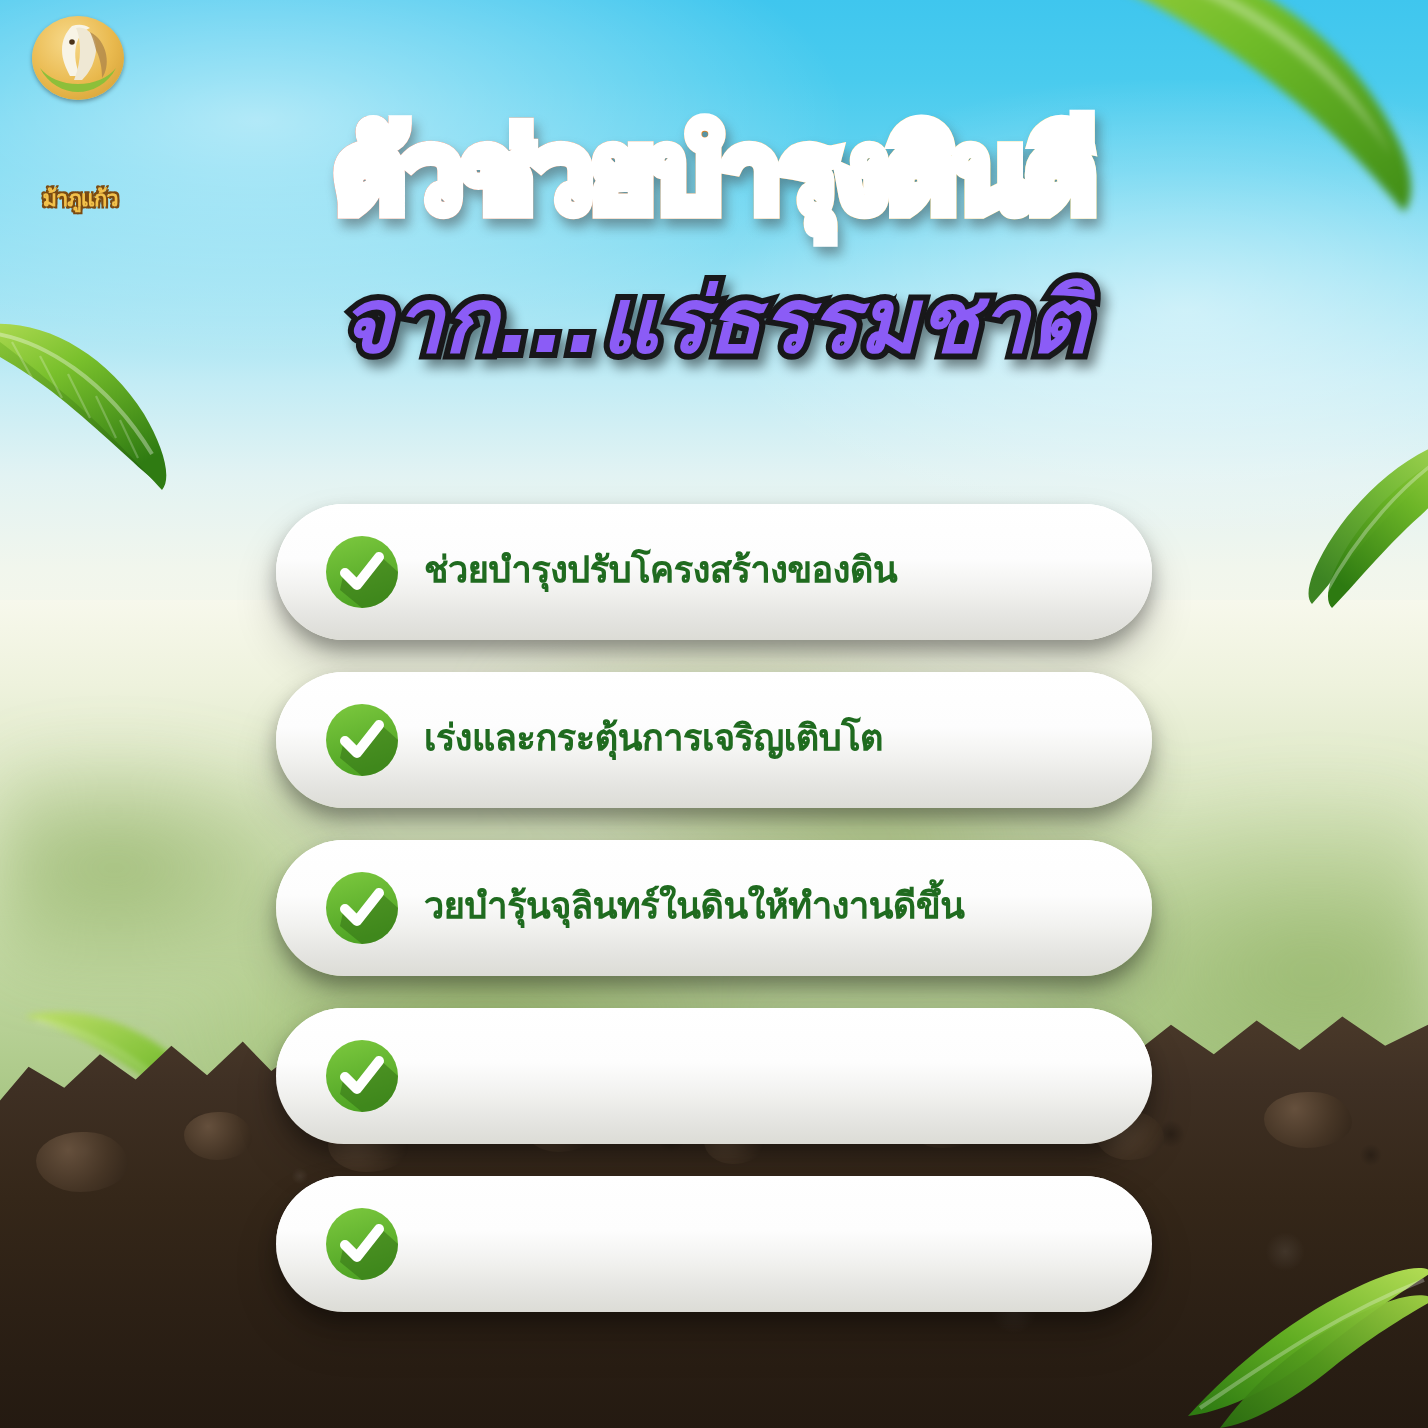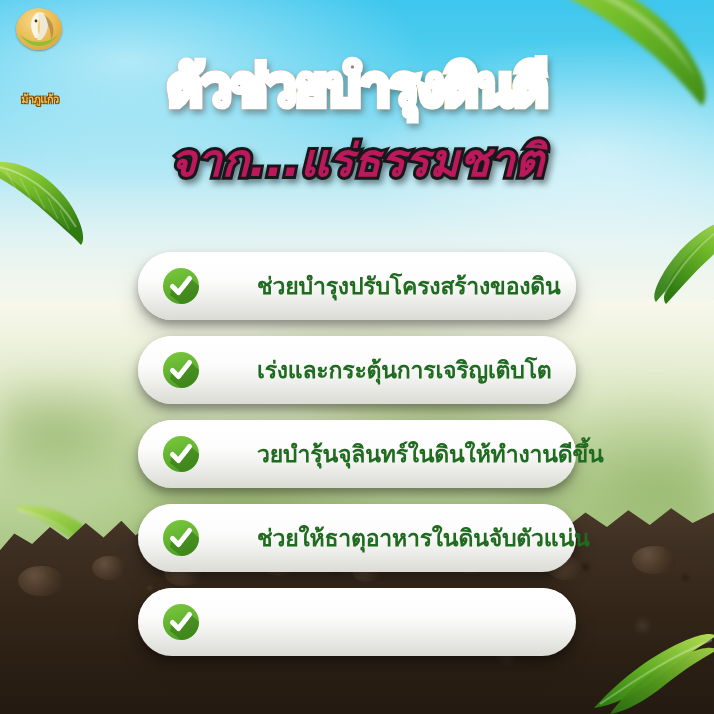--- a/index.html
+++ b/index.html
@@ -192,21 +192,21 @@
   }
   .title-sub-wrap {
     margin-top: 8px;
   }
   .title-sub {
     display: inline-block;
     font-size: 45px;
     font-weight: bold;
     font-style: italic;
     letter-spacing: 0px;
-    color: #be185d;
+    color: #8b5cf6;
     paint-order: stroke fill;
     -webkit-text-stroke: 6px #18181a;
     filter: drop-shadow(3px 4px 3px rgba(0,0,0,0.45));
     padding: 0 6px;
   }
 
   
   .pill-list {
     position: absolute;
     left: 0; right: 0;
@@ -238,27 +238,26 @@
   .check-icon {
     flex: 0 0 auto;
     width: 38px;
     height: 38px;
     position: relative;
     margin-right: 12px;
   }
   .check-icon svg { display: block; }
 
   .pill-label {
-    font-size: 23px;
+    font-size: 18px;
     font-weight: bold;
     color: #1f6b1f;
     letter-spacing: -0.2px;
     line-height: 1;
     white-space: nowrap;
-    margin-left: 45px;
   }
 </style>
 </head>
 <body>
 
 <div id="poster">
 
   <div class="bg-sky"></div>
   <div class="bg-sky-glow"></div>
   <div class="bg-sky-glow2"></div>
@@ -421,21 +420,20 @@
     </div>
 
     <div class="pill">
       <span class="check-icon">
         <svg viewBox="0 0 38 38" width="38" height="38">
           <circle cx="19" cy="19" r="18" fill="url(#ck1)"></circle>
           <path d="M19 37 A18 18 0 0 0 37 19 L27 10 L15 24 L10 19 L8 28 Z" fill="#2f6b14" opacity="0.5"></path>
           <path d="M10.5 19.5 L16.5 25.5 L27.5 11.5" stroke="#ffffff" stroke-width="5" stroke-linecap="round" stroke-linejoin="round" fill="none"></path>
         </svg>
       </span>
-      <span class="pill-label">ช่วยให้ธาตุอาหารในดินจับตัวแน่น</span>
     </div>
 
     <div class="pill">
       <span class="check-icon">
         <svg viewBox="0 0 38 38" width="38" height="38">
           <circle cx="19" cy="19" r="18" fill="url(#ck1)"></circle>
           <path d="M19 37 A18 18 0 0 0 37 19 L27 10 L15 24 L10 19 L8 28 Z" fill="#2f6b14" opacity="0.5"></path>
           <path d="M10.5 19.5 L16.5 25.5 L27.5 11.5" stroke="#ffffff" stroke-width="5" stroke-linecap="round" stroke-linejoin="round" fill="none"></path>
         </svg>
       </span>

